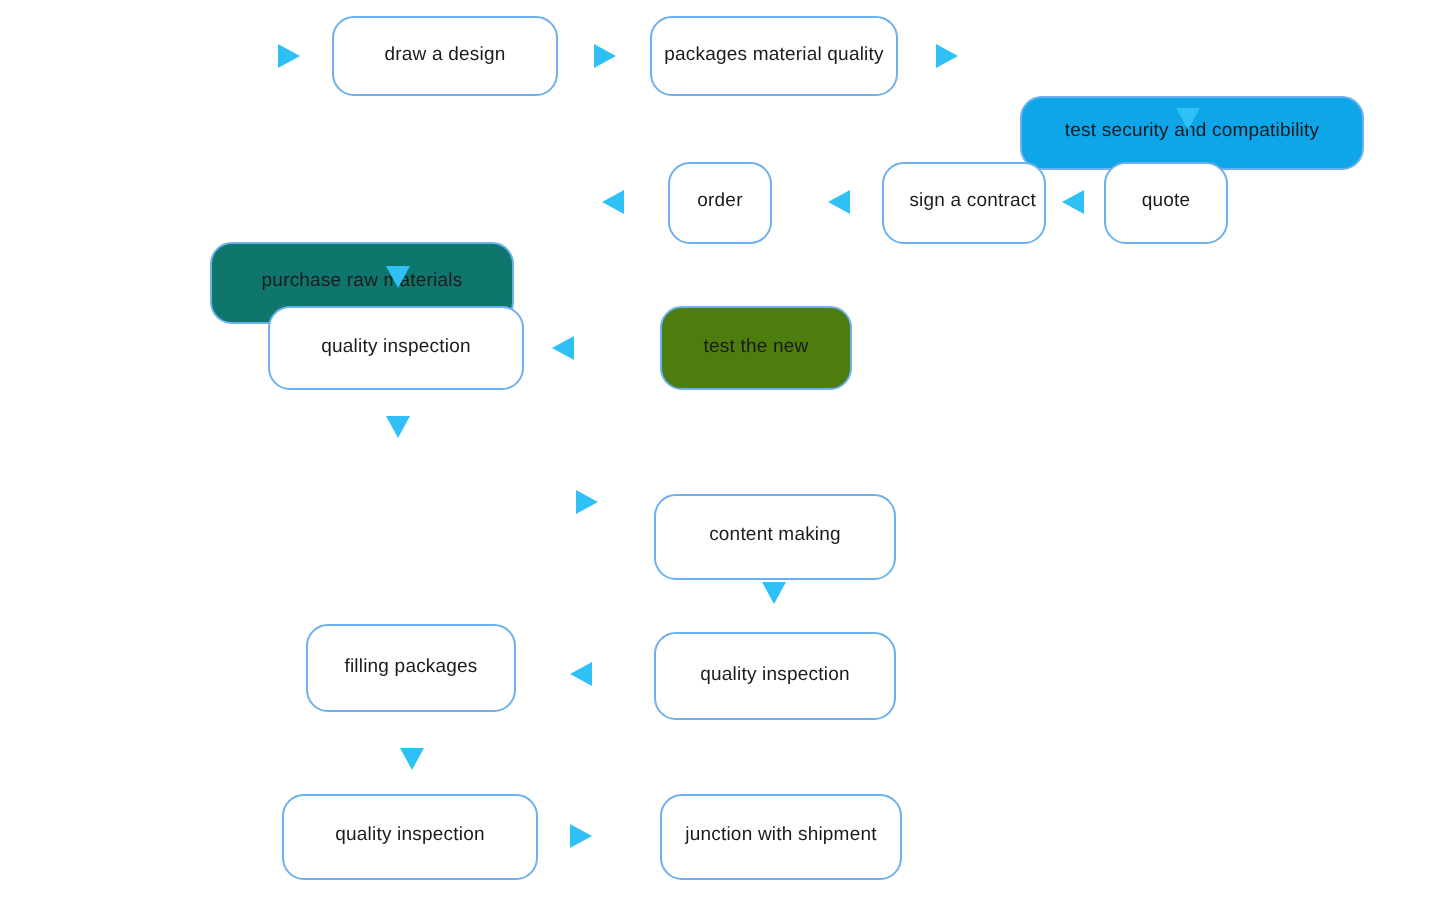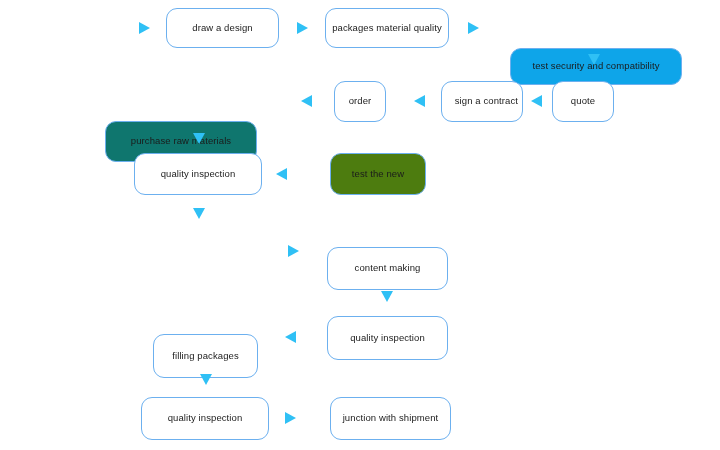--- a/index.html
+++ b/index.html
@@ -89,21 +89,21 @@
     </div>
     <div class="node" style="left: 134px; top: 153px; width: 128px; height: 42px; border-color: rgb(108, 176, 239); background: rgb(255, 255, 255); color: rgb(27, 27, 27);">
       <span class="label">quality inspection</span>
     </div>
     <div class="node" style="left: 330px; top: 153px; width: 96px; height: 42px; border-color: rgb(108, 176, 239); background: #4d7c0f; color: rgb(27, 27, 27);">
       <span class="label">test the new</span>
     </div>
     <div class="node" style="left: 327px; top: 231px; width: 121px; height: 43px; border-color: rgb(108, 176, 239); background: rgb(255, 255, 255); color: rgb(27, 27, 27); margin-top: 16px;">
       <span class="label">content making</span>
     </div>
-    <div class="node" style="left: 153px; top: 334px; width: 105px; height: 44px; border-color: rgb(108, 176, 239); background: rgb(255, 255, 255); color: rgb(27, 27, 27);">
+    <div class="node" style="left: 153px; top: 312px; width: 105px; height: 44px; border-color: rgb(108, 176, 239); background: rgb(255, 255, 255); color: rgb(27, 27, 27);">
       <span class="label">filling packages</span>
     </div>
     <div class="node" style="left: 327px; top: 316px; width: 121px; height: 44px; border-color: rgb(108, 176, 239); background: rgb(255, 255, 255); color: rgb(27, 27, 27);">
       <span class="label">quality inspection</span>
     </div>
     <div class="node" style="left: 141px; top: 397px; width: 128px; height: 43px; border-color: rgb(108, 176, 239); background: rgb(255, 255, 255); color: rgb(27, 27, 27);">
       <span class="label">quality inspection</span>
     </div>
     <div class="node" style="left: 330px; top: 397px; width: 121px; height: 43px; border-color: rgb(108, 176, 239); background: rgb(255, 255, 255); color: rgb(27, 27, 27);">
       <span class="label">junction with shipment</span>

